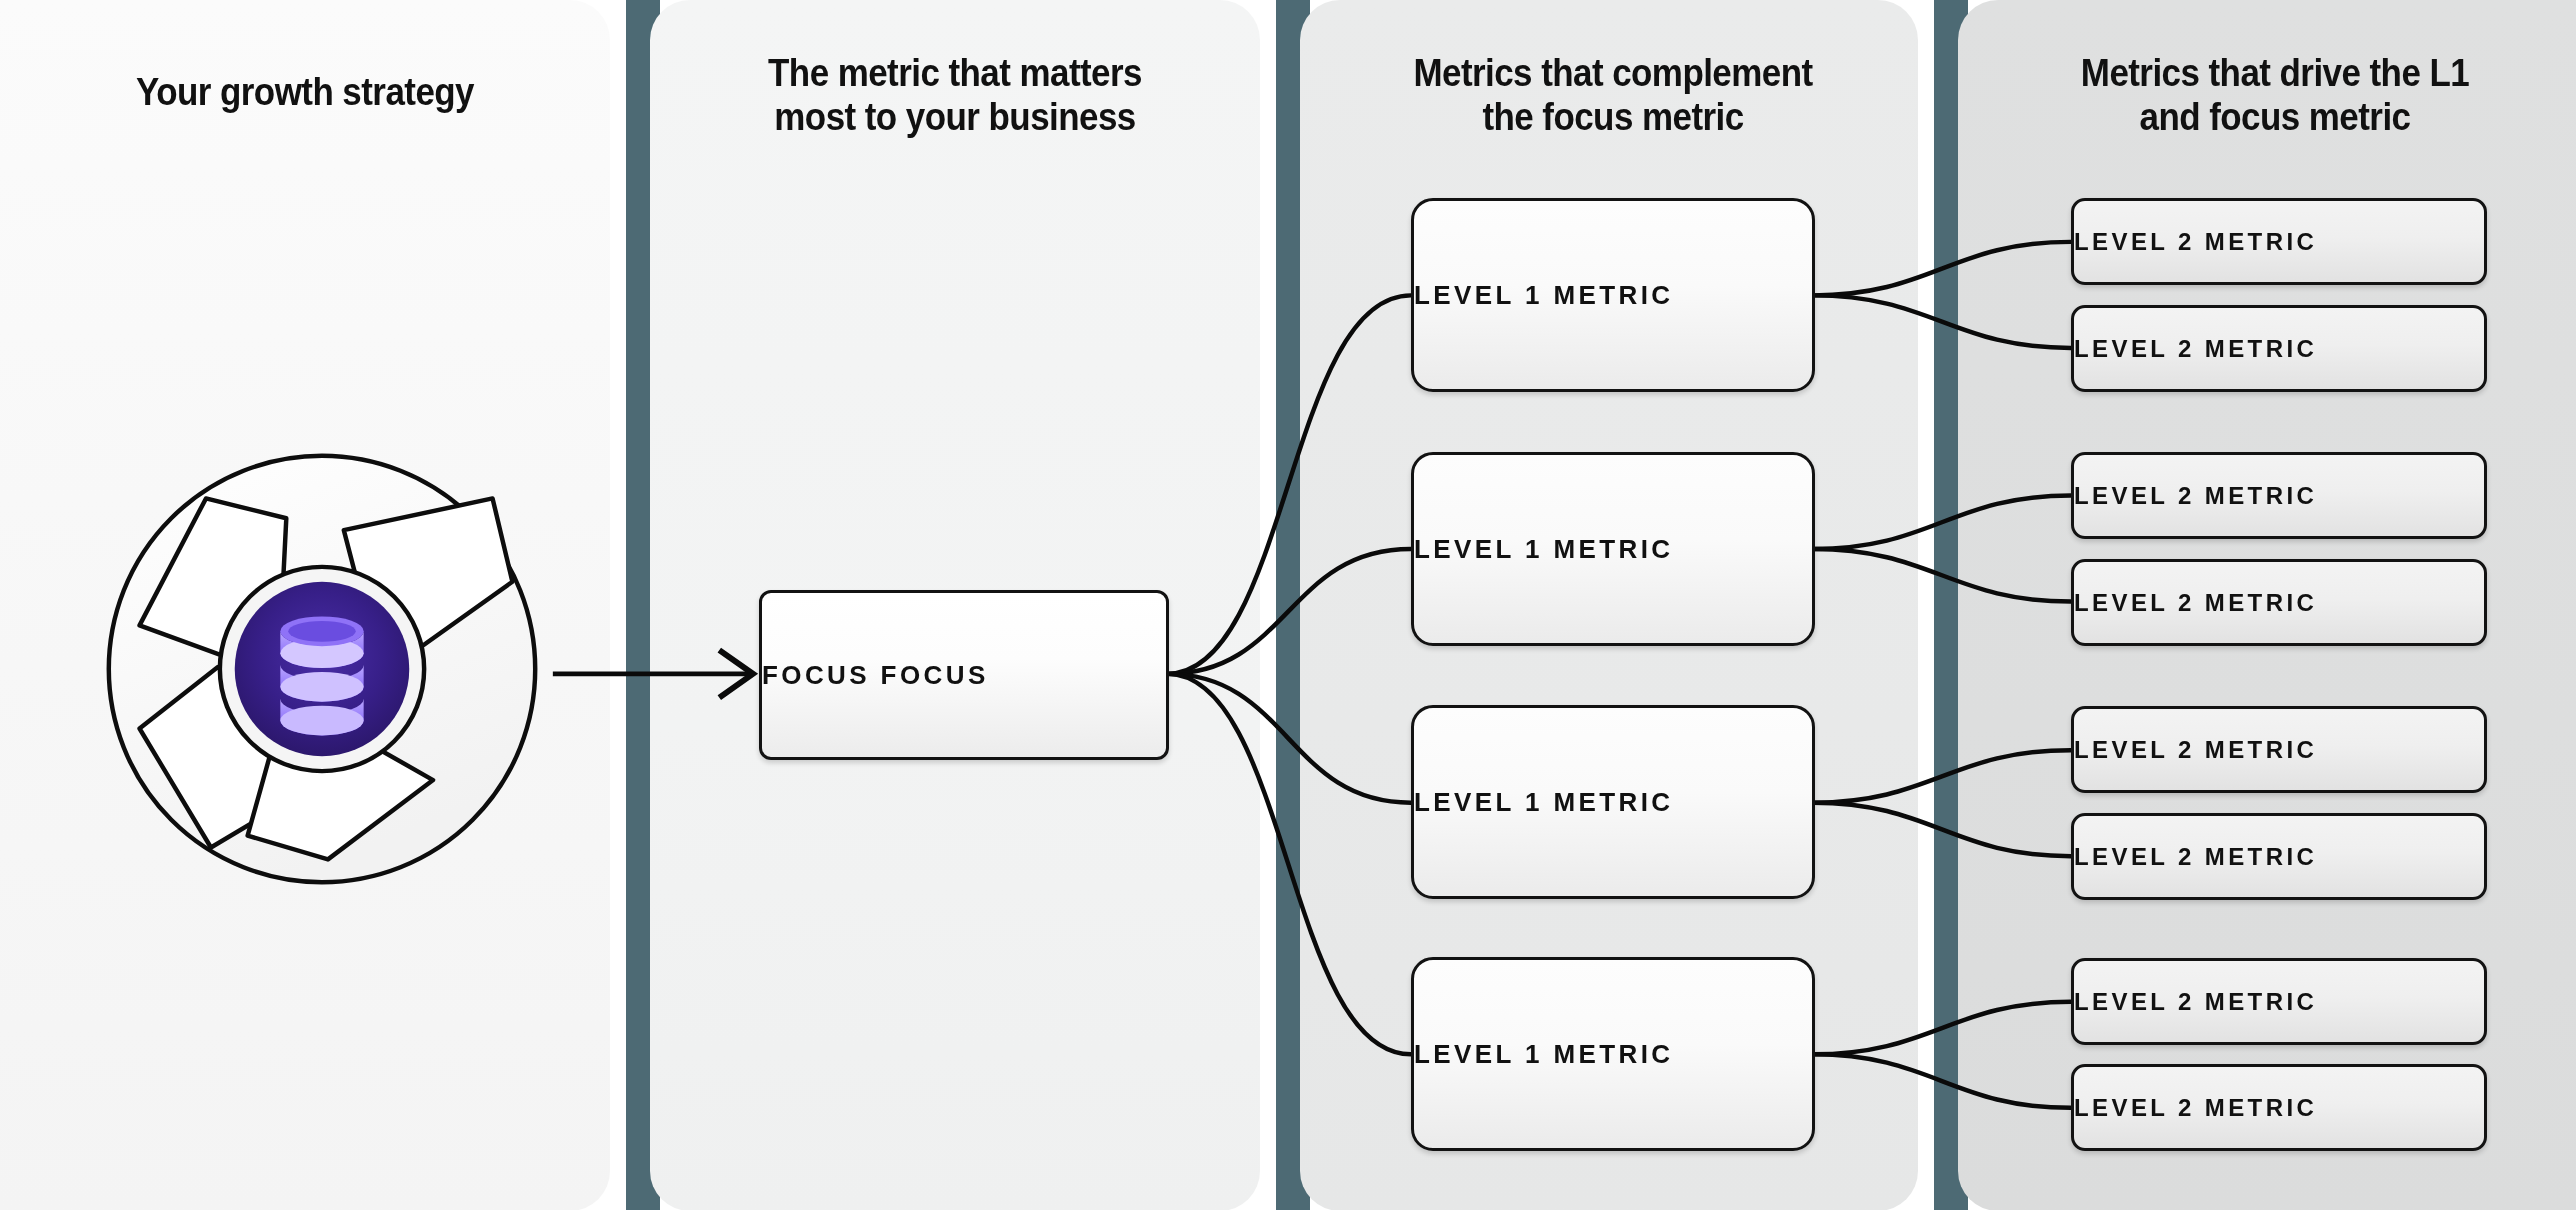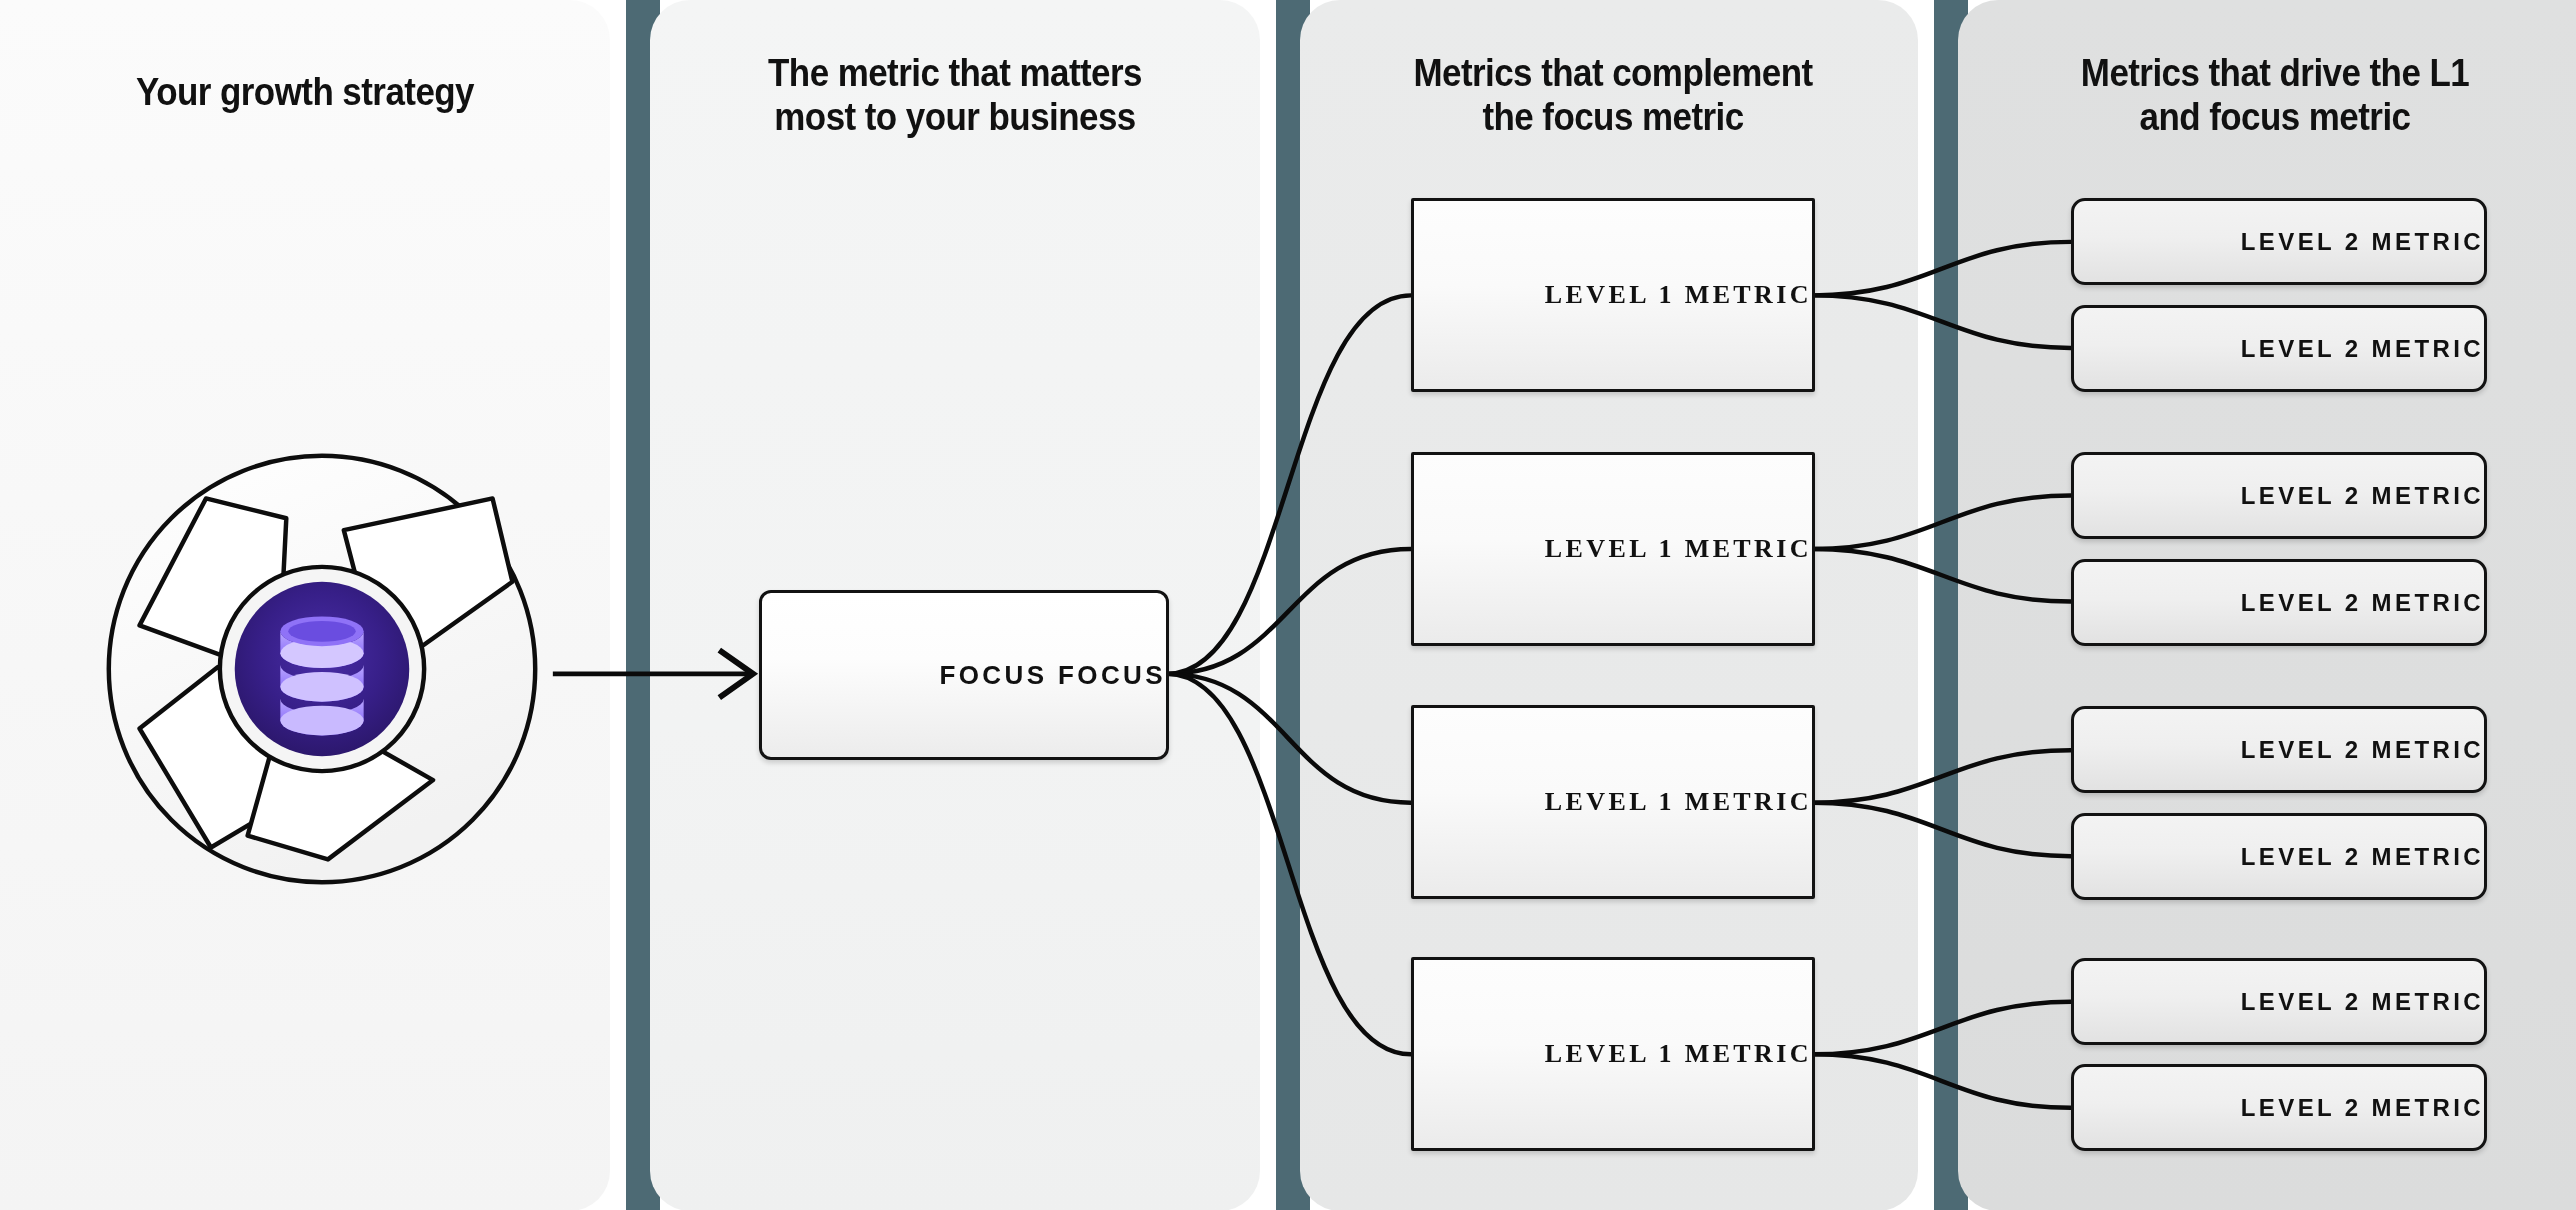--- a/index.html
+++ b/index.html
@@ -66,37 +66,36 @@
   #wires path, #wires line { fill: none; stroke: #0a0a0a; }
 
   
   .node {
     position: absolute;
     z-index: 5;
     box-sizing: border-box;
     border: 3px solid #121212;
     display: flex;
     align-items: center;
-    justify-content: flex-end;
+    justify-content: flex-start;
     text-align: center;
     color: #111111;
     font-weight: 700;
     letter-spacing: 3.4px;
     box-shadow: 0 3px 5px rgba(0,0,0,0.16);
   }
   .node-focus {
     border-radius: 12px;
     background: linear-gradient(180deg,#ffffff 0%, #fdfdfd 40%, #ececec 100%);
     font-size: 26px;
   }
   .node-l1 {
-    border-radius: 2px;
+    border-radius: 22px;
     background: linear-gradient(180deg,#fdfdfd 0%, #fafafa 45%, #ebebeb 100%);
     font-size: 26px;
-    font-family: Liberation Serif, serif;
   }
   .node-l2 {
     border-radius: 14px;
     background: linear-gradient(180deg,#f3f3f3 0%, #efefef 45%, #e2e2e2 100%);
     font-size: 24px;
   }
 
   
   .emblem {
     position: absolute;

